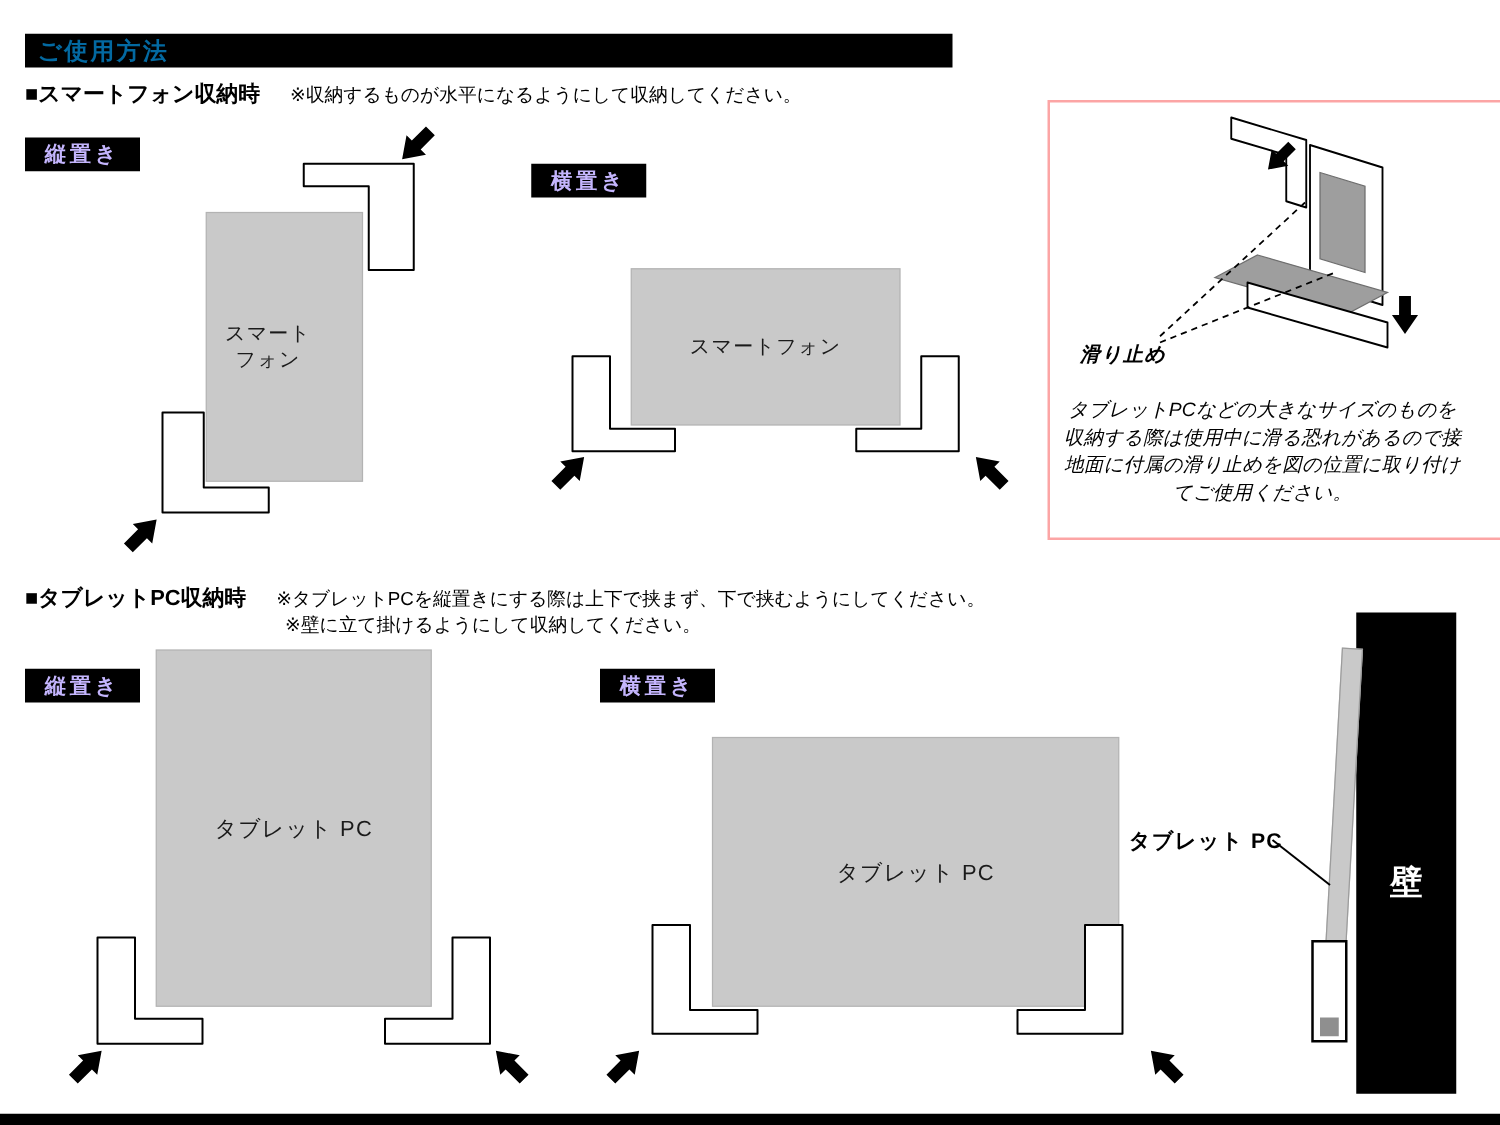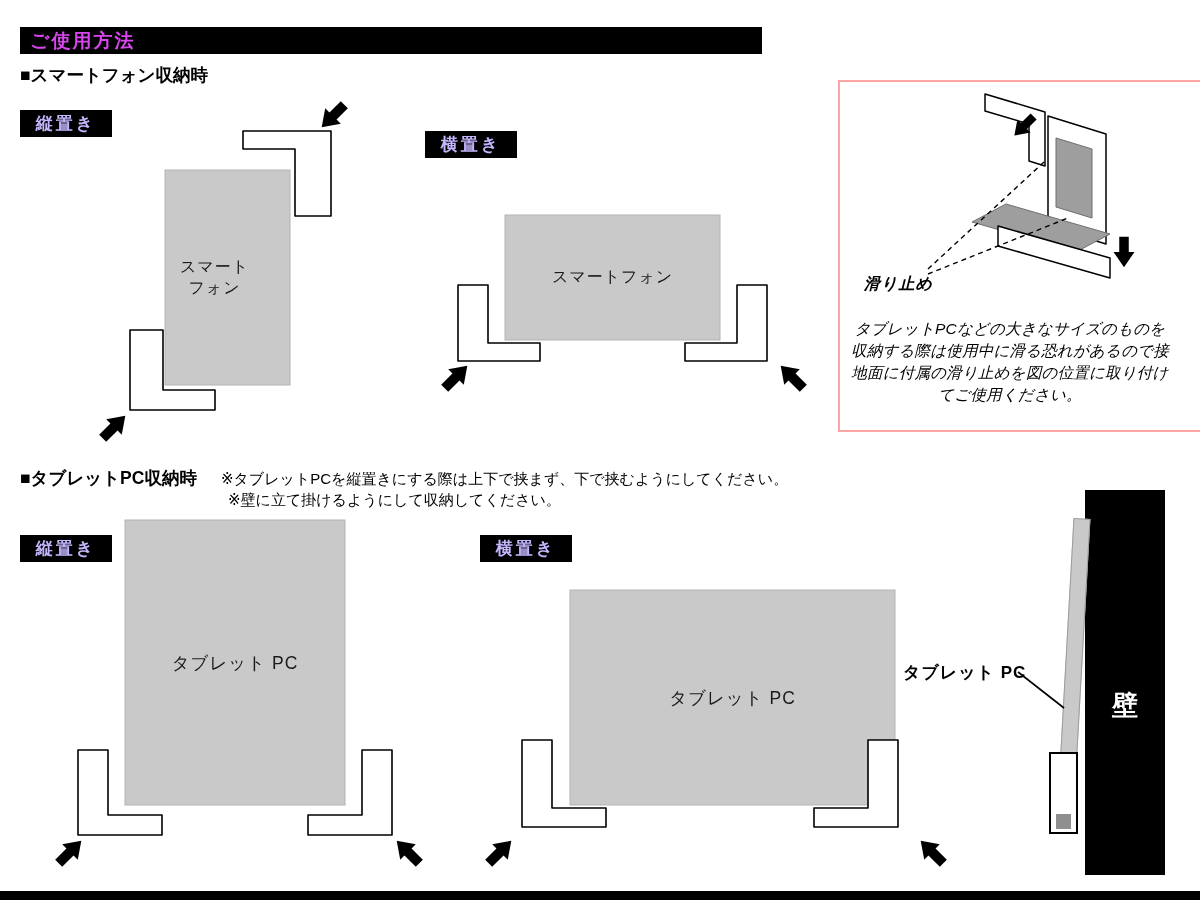--- a/index.html
+++ b/index.html
@@ -1,20 +1,20 @@
 <!DOCTYPE html>
 <html><head>
 <meta charset="utf-8">
 <style>
   * { margin:0; padding:0; box-sizing:border-box; }
   html,body { background:#fff; }
   body { font-family:"Liberation Sans","DejaVu Sans",sans-serif; color:#000; }
   .sheet { position:relative; width:1200px; height:900px; background:#fff; overflow:hidden; }
   .abs { position:absolute; }
-  .bar { background:#000; color:#d946ef; display:flex; align-items:center; }
+  .bar { background:#000; color:#0369a1; display:flex; align-items:center; }
   .taglabel {
     background:#000; color:#c4b5fd; font-weight:bold; font-size:17px;
     display:flex; align-items:center; justify-content:center; letter-spacing:3px;
   }
   .heading-row { display:flex; align-items:baseline; gap:24px; white-space:nowrap; }
   .h-bold { font-weight:bold; font-size:17.5px; }
   .h-note { font-size:15px; }
   .device-label {
     display:flex; align-items:center; justify-content:center; text-align:center;
     font-size:16px; color:#1a1a1a; white-space:pre-line; letter-spacing:1px;
@@ -26,20 +26,21 @@
 <body>
 
 <div class="sheet">
 
   <div class="abs bar" style="left:20px;top:27px;width:742px;height:27px;">
     <span style="font-size:19px;font-weight:bold;margin-left:10px;letter-spacing:2px;">ご使用方法</span>
   </div>
 
   <div class="abs heading-row" style="left:20px;top:63px;">
     <span class="h-bold">■スマートフォン収納時</span>
+    <span class="h-note">※収納するものが水平になるようにして収納してください。</span>
   </div>
 
   <div class="abs taglabel" style="left:20px;top:110px;width:92px;height:27px;">縦置き</div>
 
   <svg class="abs" style="left:90px;top:100px;" width="320" height="350" viewBox="0 0 320 350">
     <rect x="75" y="70" width="125" height="215" stroke="#b3b3b3" fill="#c9c9c9"></rect>
     <path d="M153,31 L241,31 L241,116 L205,116 L205,49 L153,49 Z" fill="#fff" stroke="#000" stroke-width="1.6" stroke-linejoin="round"></path>
     <path d="M40,230 L73,230 L73,290 L125,290 L125,310 L40,310 Z" fill="#fff" stroke="#000" stroke-width="1.6" stroke-linejoin="round"></path>
     <path d="M -16 -5 L 0 -5 L 0 -11 L 16 0 L 0 11 L 0 5 L -16 5 Z" transform="translate(243,16) rotate(135)" fill="#000"></path>
     <path d="M -16 -5 L 0 -5 L 0 -11 L 16 0 L 0 11 L 0 5 L -16 5 Z" transform="translate(24,327) rotate(-45)" fill="#000"></path>

